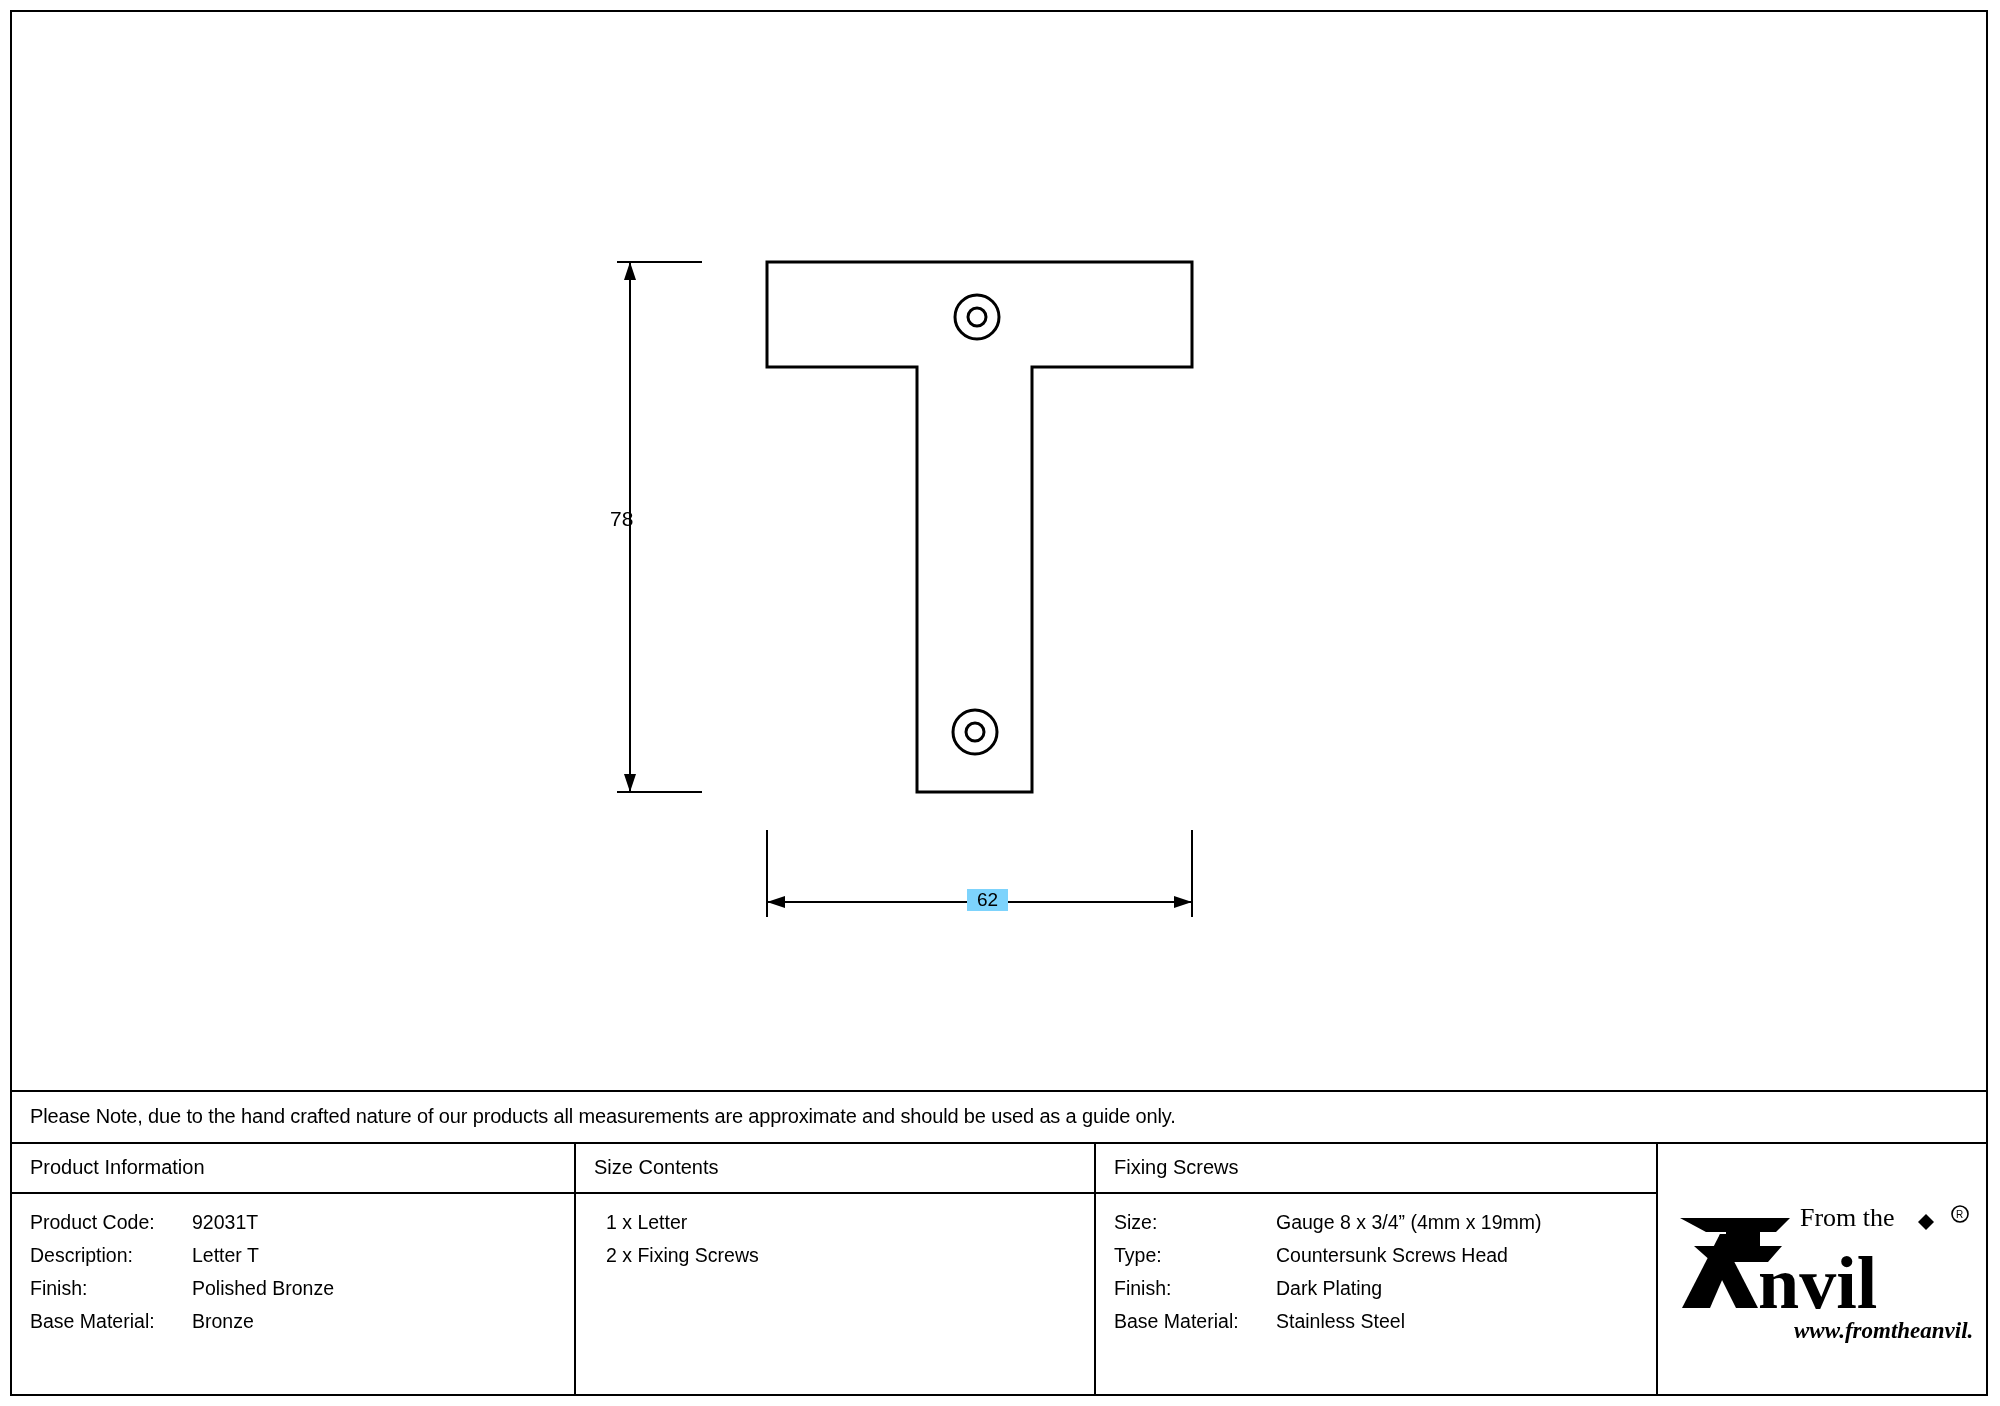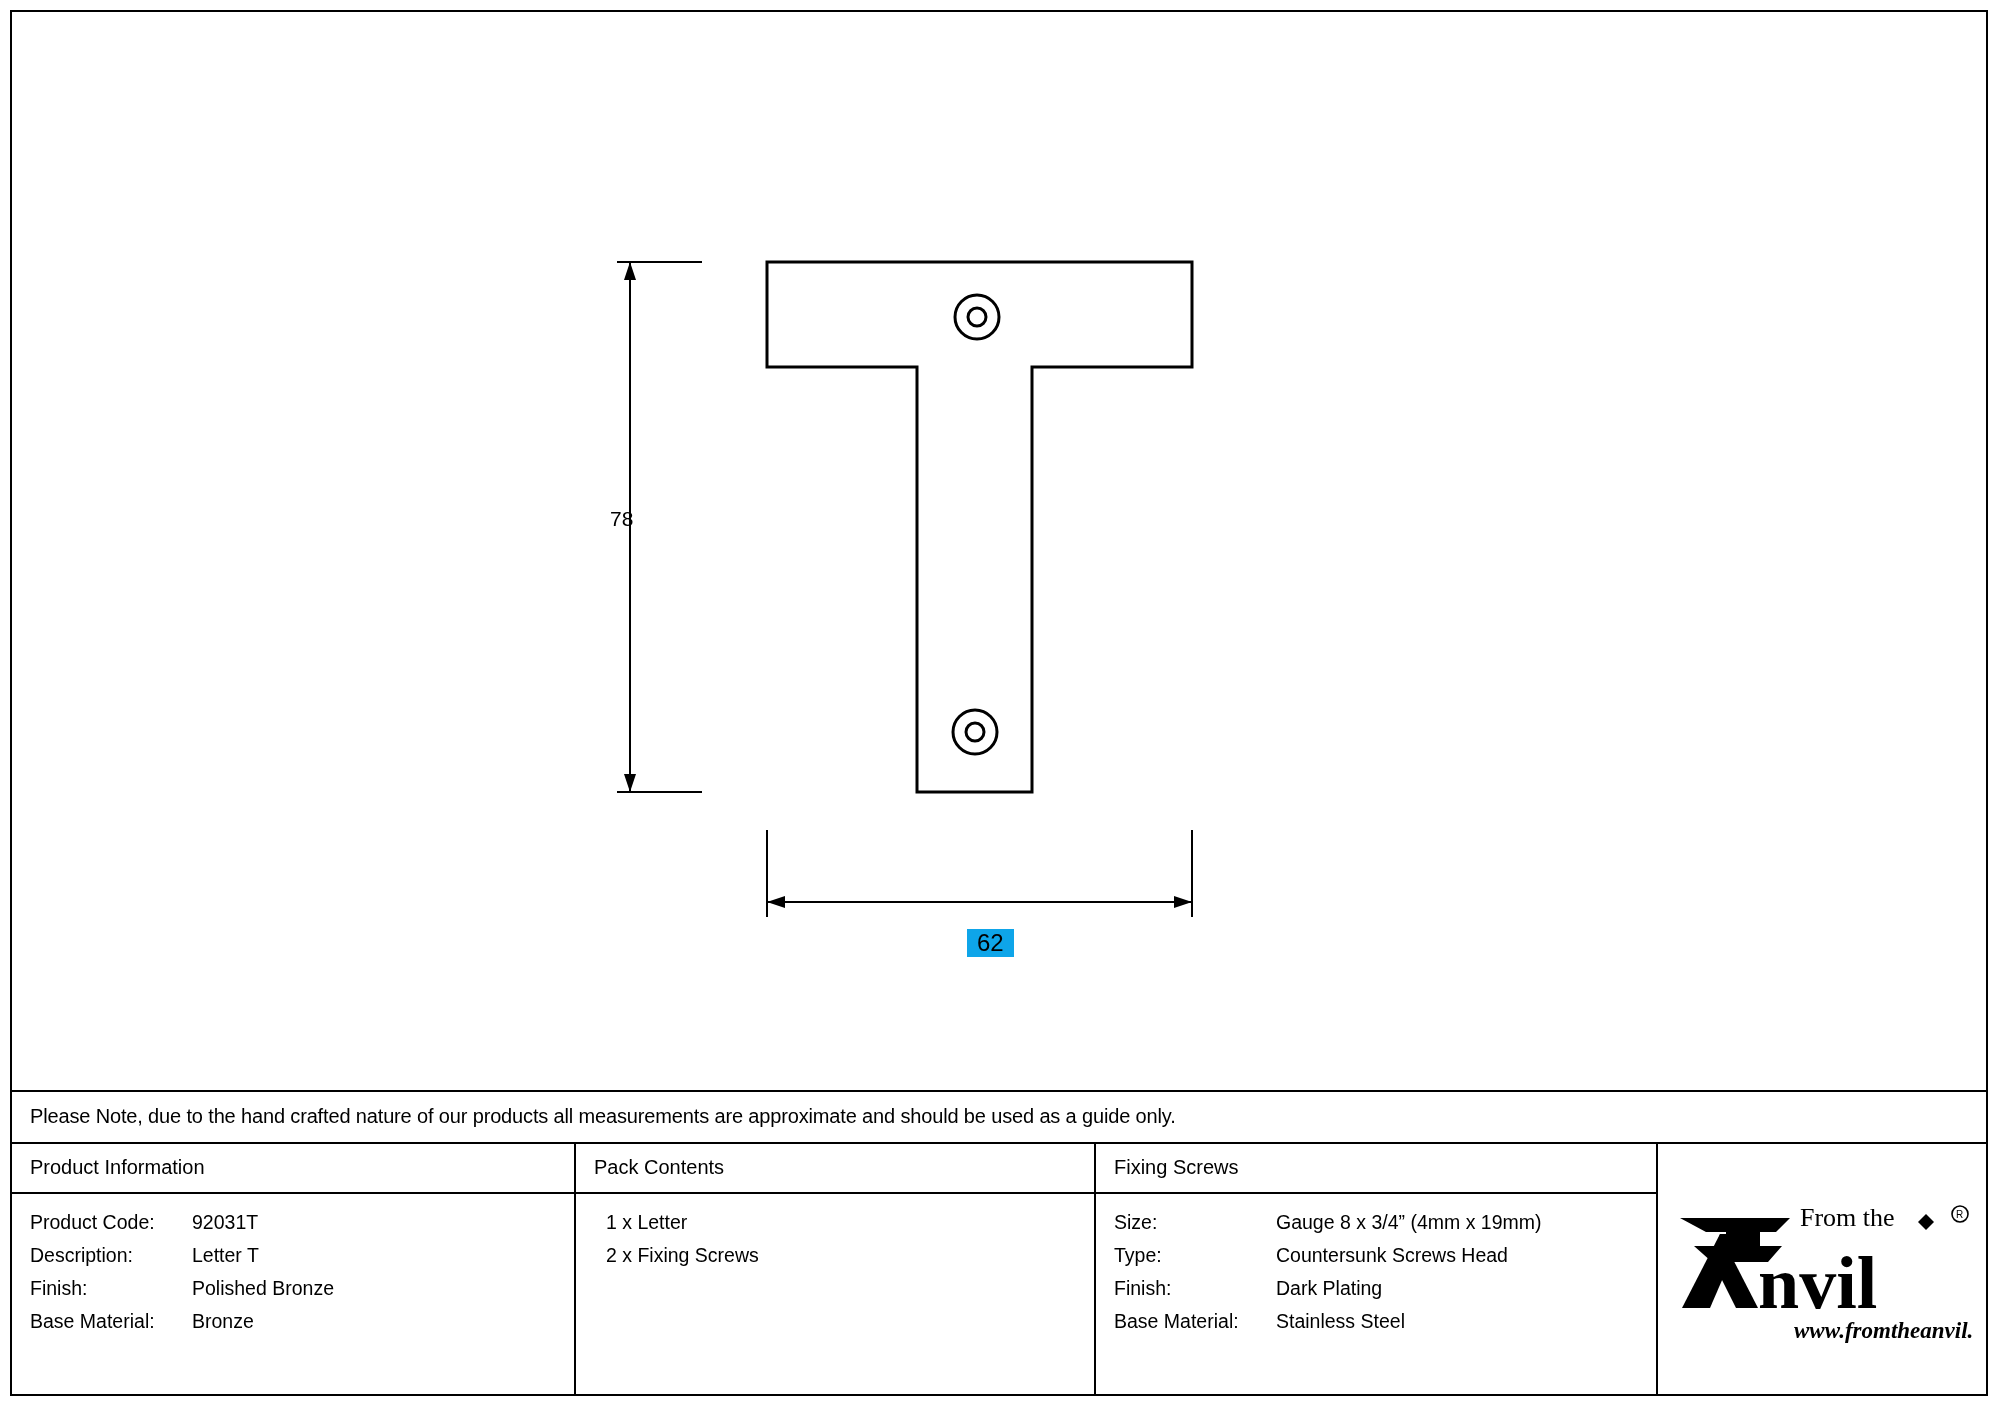--- a/index.html
+++ b/index.html
@@ -160,21 +160,21 @@
       <g>
         <line x1="755" y1="818" x2="755" y2="905" stroke="#000" stroke-width="2"></line>
         <line x1="1180" y1="818" x2="1180" y2="905" stroke="#000" stroke-width="2"></line>
         <line x1="755" y1="890" x2="1180" y2="890" stroke="#000" stroke-width="2"></line>
         <polygon points="755,890 773,884 773,896" fill="#000"></polygon>
         <polygon points="1180,890 1162,884 1162,896" fill="#000"></polygon>
       </g>
     </svg>
 
     <div style="position:absolute; left:598px; top:495px; font-size:21px;">78</div>
-    <div style="position:absolute; left:955px; top:877px; font-size:24px; background:#0ea5e9; padding:0 10px;margin-top:40px;">62</div>
+    <div style="position:absolute; left:955px; top:877px; font-size:19px; background:#7dd3fc; padding:0 10px;">62</div>
   </div>
 
   <div class="note-row">
     <div class="note-text">Please Note, due to the hand crafted nature of our products all measurements are approximate and should be used as a guide only.</div>
   </div>
 
   <div class="info-table">
 
     <div class="col col-prod">
       <div class="col-head">Product Information</div>
@@ -189,21 +189,21 @@
         <div class="line">
           <span class="lbl">Finish:</span><span class="val">Polished Bronze</span>
         </div>
         <div class="line">
           <span class="lbl">Base Material:</span><span class="val">Bronze</span>
         </div>
       </div>
     </div>
 
     <div class="col col-pack">
-      <div class="col-head">Pack Contents</div>
+      <div class="col-head">Size Contents</div>
       <div class="head-rule"></div>
       <div class="rows pack">
         <div class="line">1 x Letter</div>
         <div class="line">2 x Fixing Screws</div>
       </div>
     </div>
 
     <div class="col col-fix">
       <div class="col-head">Fixing Screws</div>
       <div class="head-rule"></div>

